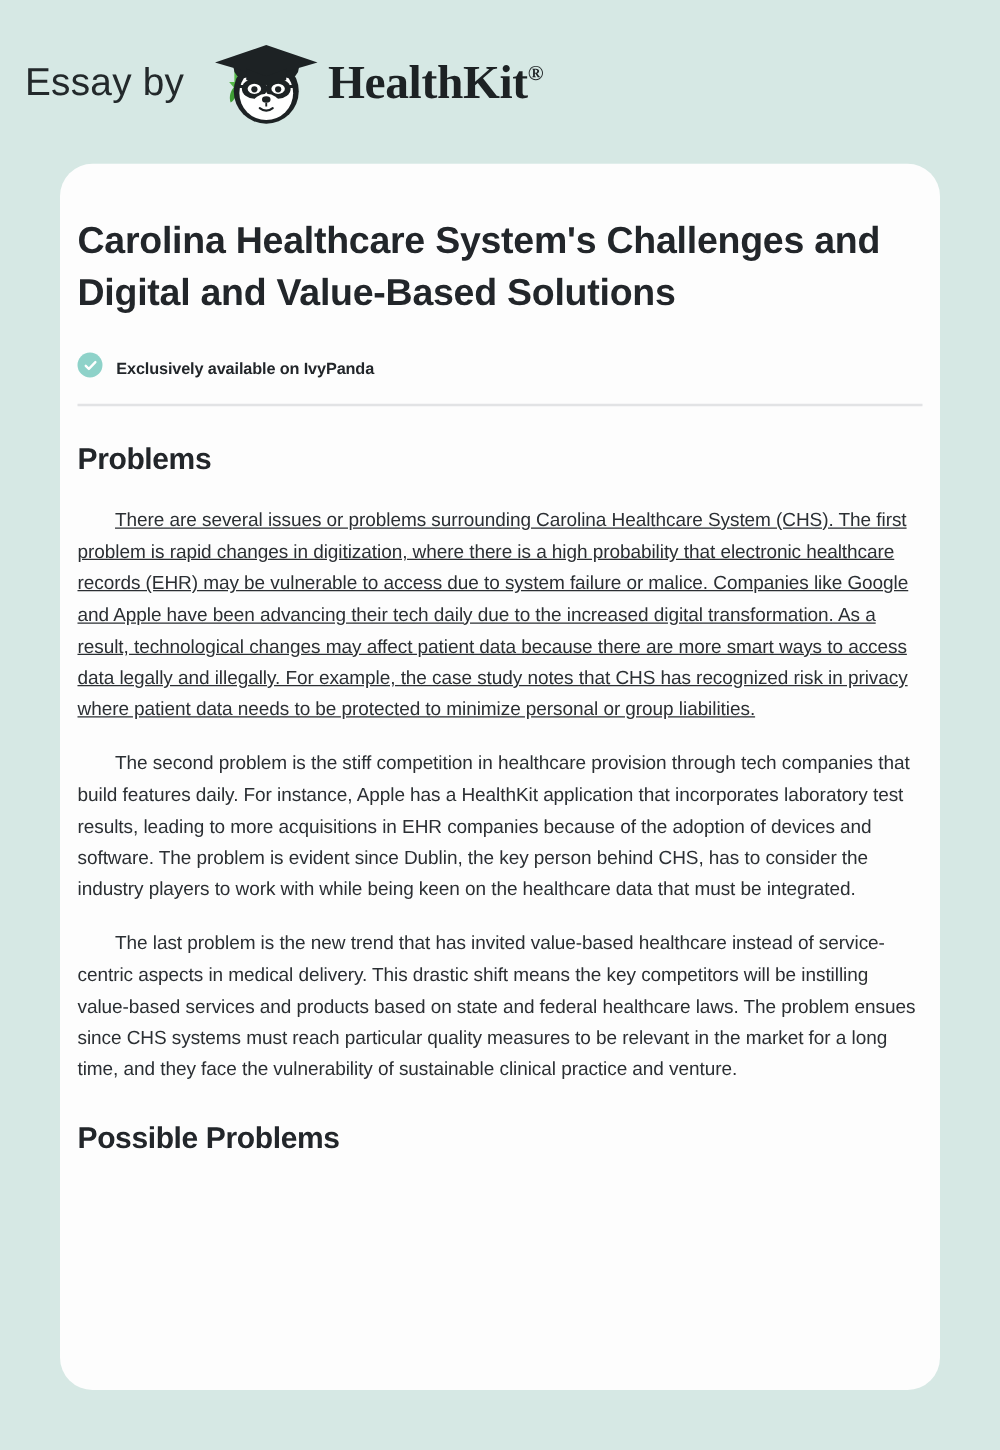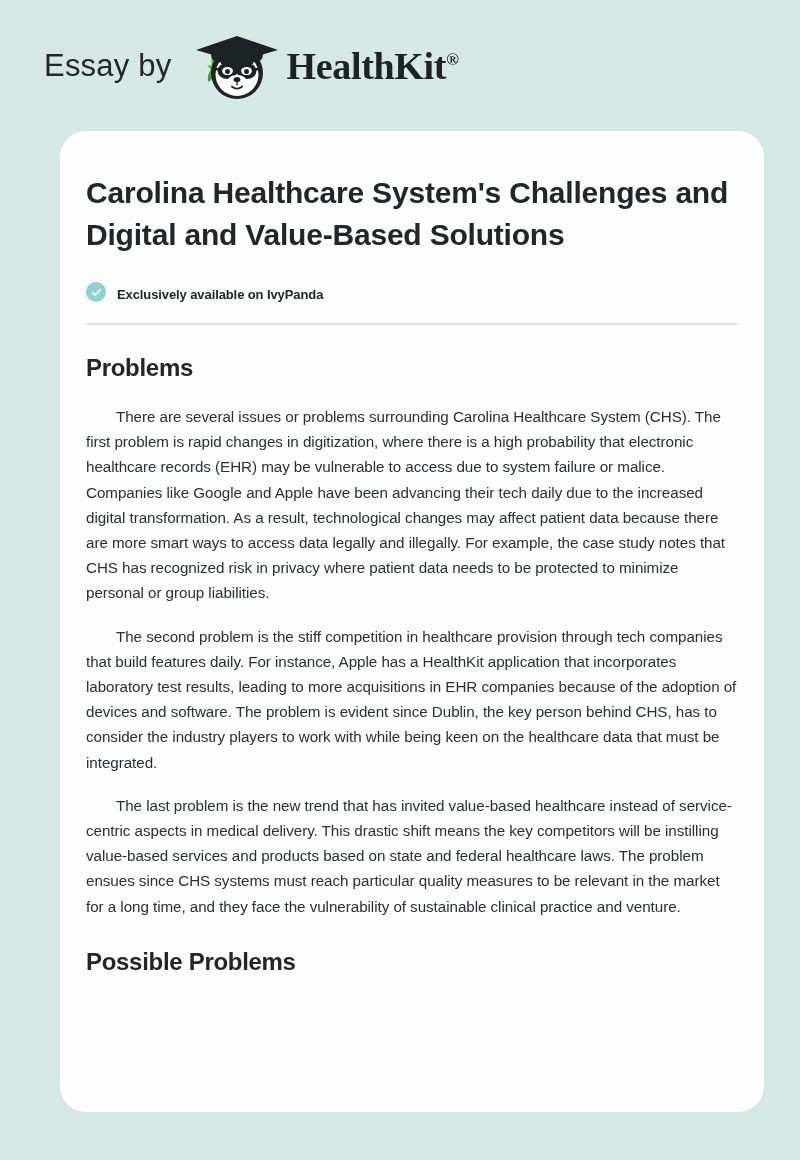--- a/index.html
+++ b/index.html
@@ -19,21 +19,21 @@
 
   
   .brandbar {
     position: absolute;
     left: 0;
     top: 0;
     width: 800px;
     height: 131px;
     display: flex;
     align-items: center;
-    padding-left: 44px;
+    padding-left: 20px;
   }
   .brand-prefix {
     font-family: "Liberation Sans", sans-serif;
     font-size: 31px;
     font-weight: 300;
     color: #23292b;
     letter-spacing: 0.2px;
     line-height: 1;
     white-space: nowrap;
   }
@@ -61,28 +61,28 @@
   .brand-word .reg {
     font-size: 17px;
     vertical-align: super;
     line-height: 0;
     font-weight: bold;
   }
 
   
   .paper {
     position: absolute;
-    left: 60px;
+    left: 48px;
     top: 131px;
     width: 704px;
     height: 981px;
     background: #fdfdfd;
     border-radius: 26px;
     overflow: hidden;
-    padding: 0 26px;
+    padding: 0 14px;
   }
   .paper-inner {
     padding-top: 41px;
   }
 
   .doc-title {
     font-family: "Liberation Sans", sans-serif;
     font-size: 30px;
     font-weight: bold;
     line-height: 42px;
@@ -137,21 +137,21 @@
   p.body-par {
     font-family: "Liberation Sans", sans-serif;
     font-size: 15.2px;
     line-height: 25.2px;
     color: #2b2f33;
     margin: 18px 0 0 0;
     text-indent: 30px;
     text-align: left;
     letter-spacing: -0.05px;
   }
-  p.body-par.first-after-heading { margin-top: 19px; }
+  p.body-par.first-after-heading { margin-top: 19px; text-decoration: underline; }
 </style>
 </head>
 <body>
 
 <div class="brandbar">
   <span class="brand-prefix">Essay by</span>
 
   <a class="brand-logo-wrap">
     <span class="panda-mark">
       <svg class="panda-mark" viewBox="0 0 96 76" xmlns="http://www.w3.org/2000/svg" aria-hidden="true">

